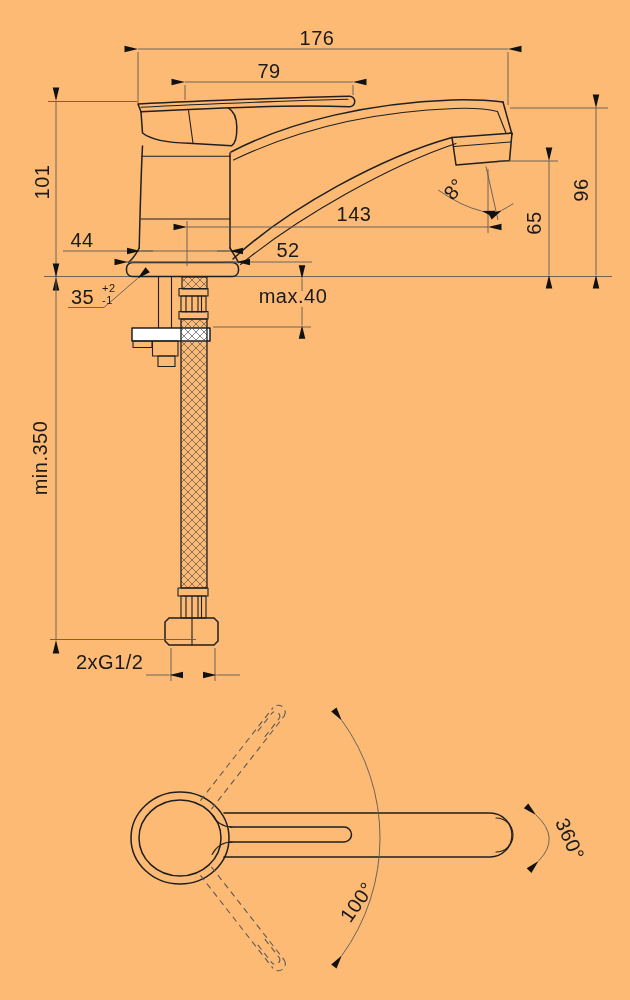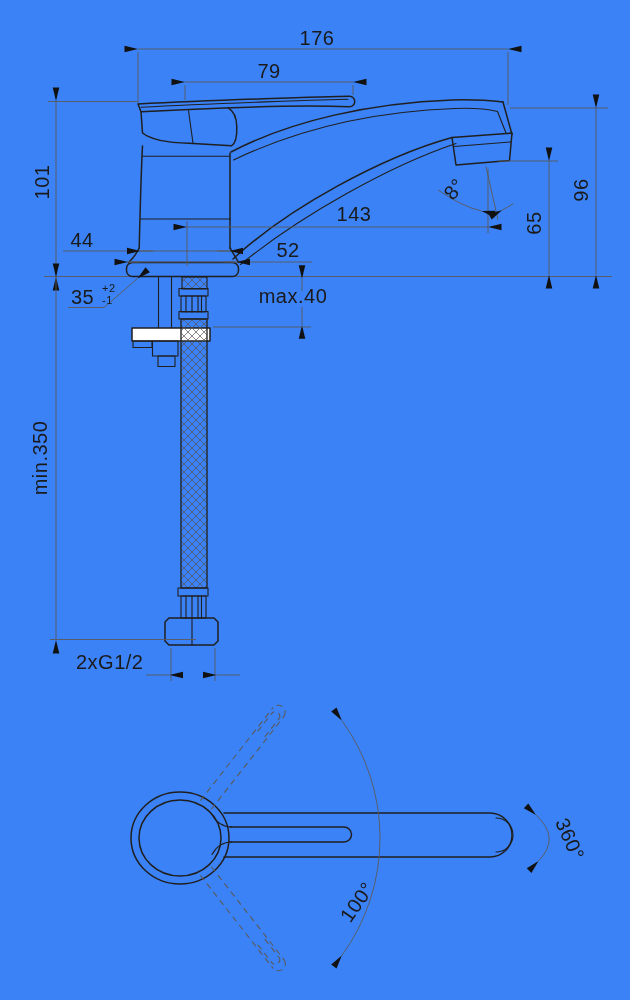--- a/index.html
+++ b/index.html
@@ -1,16 +1,16 @@
 <!DOCTYPE html>
 <html><head>
 <meta charset="utf-8">
 <style>
   html,body{margin:0;padding:0;background:#fff;}
-  .canvas{width:630px;height:1000px;background:#3b82f6;position:relative;overflow:hidden;
+  .canvas{width:630px;height:1000px;background:#fdba74;position:relative;overflow:hidden;
           font-family:"Liberation Sans", sans-serif;}
   svg{display:block;}
   text{fill:#1a1a1a;font-family:"Liberation Sans", sans-serif;letter-spacing:0.5px;}
   .dim-t{font-size:20px;}
   .dim-s{font-size:11px;}
   .part{stroke:#1f1f1f;stroke-width:1.5;fill:none;stroke-linecap:round;stroke-linejoin:round;}
   .part2{stroke:#1f1f1f;stroke-width:1.1;fill:none;stroke-linecap:round;stroke-linejoin:round;}
   .partw{stroke:#1f1f1f;stroke-width:1.5;fill:#ffffff;stroke-linejoin:round;}
   .thin{stroke:#5a5a5a;stroke-width:0.9;fill:none;}
   .dash{stroke:#5a5a5a;stroke-width:1.1;fill:none;stroke-dasharray:6 4.5;stroke-linecap:butt;}

